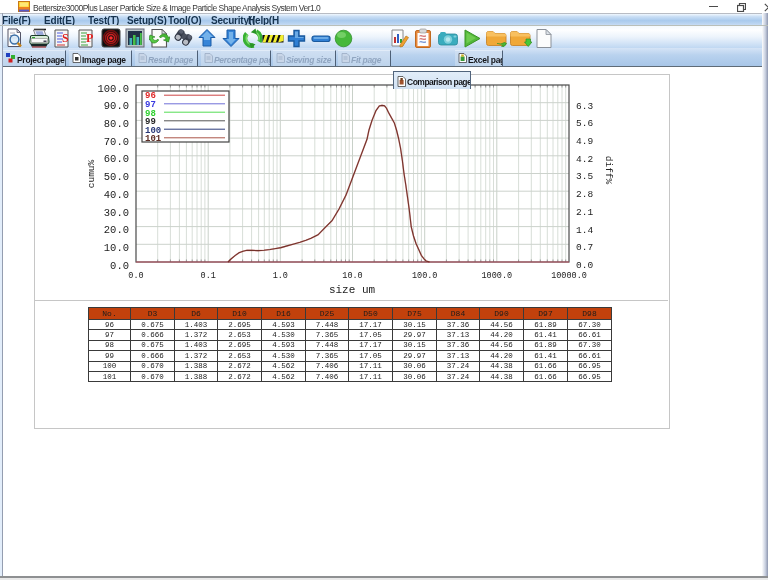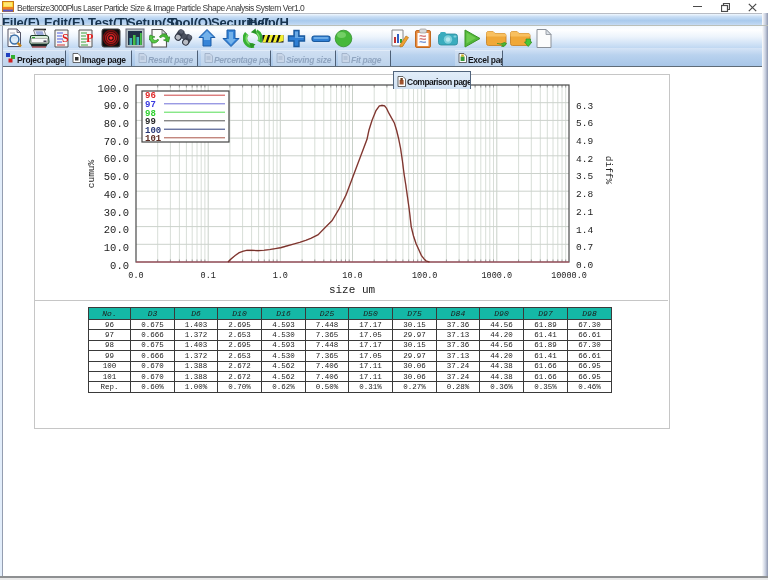--- a/index.html
+++ b/index.html
@@ -1,24 +1,24 @@
 <!DOCTYPE html>
 <html><head>
 <meta charset="utf-8">
 <style>
 html,body{margin:0;padding:0;}
 body{width:768px;height:580px;overflow:hidden;background:#fff;position:relative;
   font-family:"Liberation Sans",sans-serif;}
 .abs{position:absolute;}
 
-#titlebar{left:0;top:0;width:644px;height:13px;background:#fff;}
+#titlebar{left:16px;top:0;width:644px;height:13px;background:#fff;}
 #titleline{left:0;top:13px;width:768px;height:1px;background:#b8bcc4;}
 #menubar{left:0;top:14px;width:768px;height:12px;
   background:linear-gradient(#f0f7fe 0%,#c9def5 22%,#a9caed 55%,#bad4f1 80%,#cfe1f7 100%);}
-.menuitem{position:absolute;top:1px;font-size:13px;color:#16334f;font-weight:bold;letter-spacing:-0.2px;}
+.menuitem{position:absolute;top:1px;font-size:10px;color:#16334f;font-weight:bold;letter-spacing:-0.2px;}
 #toolbar{left:0;top:26px;width:768px;height:24px;
   background:linear-gradient(#f4f9fe 0%,#fdfeff 18%,#edf4fc 45%,#cde0f5 78%,#b7d2f0 100%);}
 .ticon{position:absolute;top:2px;}
 #tabbar{left:0;top:48px;width:768px;height:18px;
   background:linear-gradient(#d5e4f6 0%,#b9d2ee 40%,#a8c6e8 100%);}
 .tab{position:absolute;top:2px;height:16px;background:linear-gradient(#cfdff2,#bed4ec);
   border-right:1px solid #4d5f76;box-sizing:border-box;border-top:1px solid #e2ecf8;
   font-size:8.5px;font-weight:bold;letter-spacing:-0.3px;color:#15161a;white-space:nowrap;overflow:hidden;}
 .tab.dis{color:#90a5c0;font-style:italic;}
 .tab.active{top:0;height:18px;background:linear-gradient(#e2edf9,#d2e2f4);
@@ -34,21 +34,21 @@
 #edgeR1{left:762px;top:13px;width:6px;height:563px;background:linear-gradient(90deg,#fdfdfd,#c9d0e0 55%,#8d96ae);}
 #edgeB{left:0;top:576px;width:768px;height:2.4px;background:#8e9092;}
 #edgeB2{left:0;top:578.4px;width:768px;height:1.6px;background:#e9e9e9;}
 
 #panel{left:34px;top:74px;width:634px;height:353px;background:#fff;border:1px solid #c6c6c6;}
 #panelmid{left:34px;top:300px;width:634px;height:1px;background:#c6c6c6;}
 
 #dtable{left:88px;top:307px;border-collapse:collapse;table-layout:fixed;}
 #dtable td{border:1px solid #3a3a3a;font-family:"Liberation Mono",monospace;font-size:7.5px;
   text-align:center;padding:0;height:9.4px;color:#1c1c1c;overflow:hidden;white-space:nowrap;}
-#dtable tr.hdr td{background:#14b8a6;height:11px;font-size:8px;font-style:italic;}
+#dtable tr.hdr td{background:#c2410c;height:11px;font-size:8px;}
 .red{color:#d02020;}
 .blue{color:#3434cc;}
 </style>
 </head>
 <body>
 <div class="abs" id="titlebar">
   <svg class="abs" style="left:2px;top:1px" width="12" height="12" viewBox="0 0 12 12">
     <rect x="0.5" y="0.5" width="11" height="10" fill="#ffd428" stroke="#c87818" stroke-width="1"></rect>
     <rect x="1" y="6" width="10" height="3" fill="#f08020"></rect>
     <rect x="1" y="8.6" width="10" height="2" fill="#5858c8"></rect>
@@ -419,33 +419,19 @@
         <td>2.672</td>
         <td>4.562</td>
         <td>7.406</td>
         <td>17.11</td>
         <td>30.06</td>
         <td>37.24</td>
         <td>44.38</td>
         <td>61.66</td>
         <td>66.95</td>
       </tr>
-      <tr>
-        <td>Rep.</td>
-        <td>0.60%</td>
-        <td>1.00%</td>
-        <td>0.70%</td>
-        <td>0.62%</td>
-        <td>0.50%</td>
-        <td>0.31%</td>
-        <td>0.27%</td>
-        <td>0.28%</td>
-        <td>0.36%</td>
-        <td>0.35%</td>
-        <td>0.46%</td>
-      </tr>
     </tbody>
   </table>
 <div class="abs" id="edgeL1"></div>
 <div class="abs" id="edgeL2"></div>
 <div class="abs" id="edgeR1"></div>
 <div class="abs" id="edgeB"></div>
 <div class="abs" id="edgeB2"></div>
 
 </body></html>

